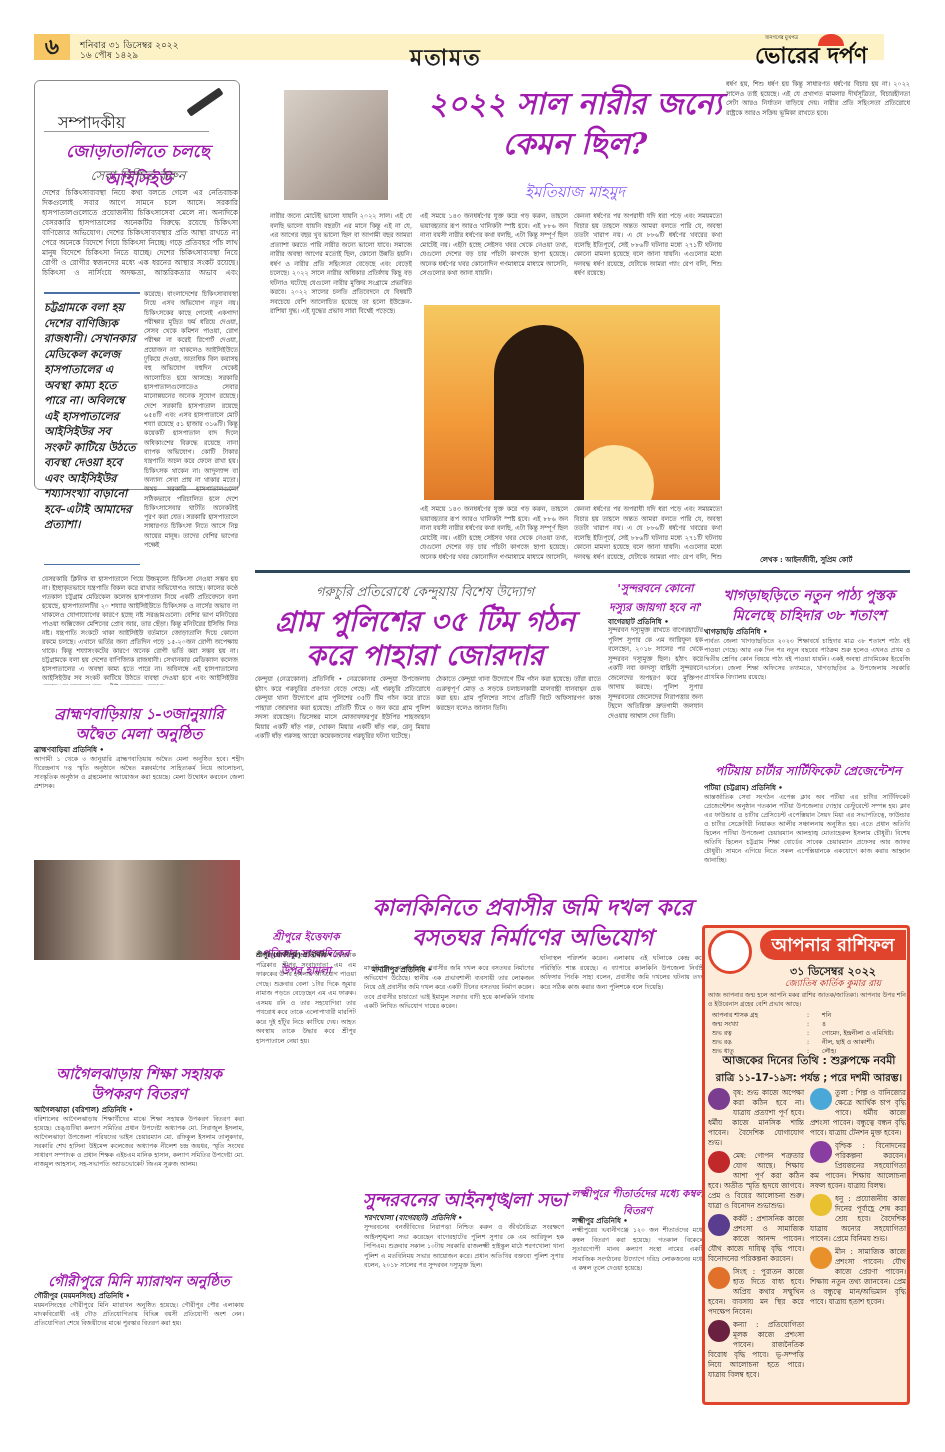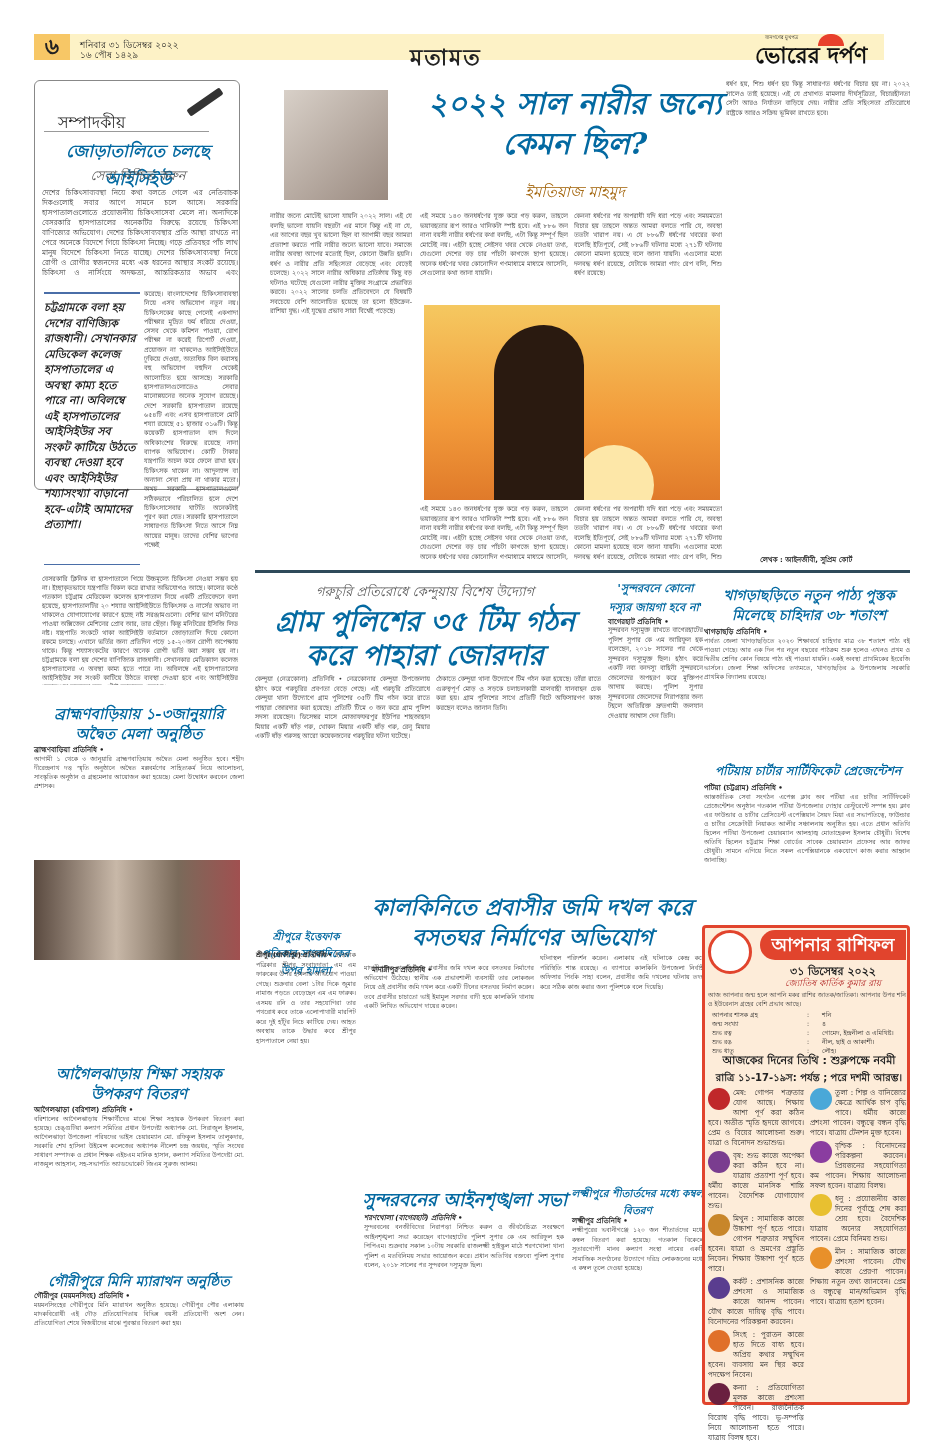--- a/index.html
+++ b/index.html
@@ -8,21 +8,21 @@
 .hdr{left:34px;top:34px;width:408px;height:26px;background:#fdf2c6}
 .hdr2{left:442px;top:34px;width:442px;height:26px;background:#fdf2c6}
 .pgnum{left:34px;top:34px;width:36px;height:26px;background:#f7c766;font-size:22px;font-weight:bold;text-align:center;line-height:26px}
 .date{left:80px;top:40px;font-size:9px;line-height:10px}
 .sect{left:410px;top:40px;font-size:22px;font-weight:bold;letter-spacing:2px}
 .logo{left:755px;top:38px;font-size:22px;font-weight:bold;color:#111}
 .logo small{position:absolute;left:10px;top:-4px;font-size:5px;font-weight:normal}
 .sun{left:818px;top:34px;width:26px;height:12px;background:#e8402c;border-radius:13px 13px 0 0}
 .box{border:1.5px solid #888;border-radius:6px}
 .body{font-size:7.2px;line-height:10px;text-align:justify;color:#333}
-.hl{font-family:"DejaVu Serif",serif;font-weight:bold;color:#0369a1;text-align:center}
+.hl{font-family:"DejaVu Serif",serif;font-weight:bold;color:#a21caf;text-align:center}
 .it{font-style:italic}
 .rule{height:3px;background:#2e4a5a}
 .photo{background:linear-gradient(135deg,#d8d0c8,#9a8a80)}
 .rashi{left:702px;top:925px;width:208px;height:480px;background:#fdecd9;border:3px solid #e1442d;border-radius:4px}
 .rashi-title{left:760px;top:930px;width:146px;height:30px;background:#e1442d;border-radius:16px 0 0 16px;color:#fff;font-size:18px;font-weight:bold;text-align:center;line-height:30px}
 .zod{width:22px;height:22px;border-radius:50%;display:inline-block;vertical-align:middle}
 .col{position:absolute}
 .sign{font-size:7.2px;line-height:10px;margin-bottom:3px;text-align:justify}
 </style>
 </head>
@@ -48,21 +48,21 @@
 <div class="abs body" style="left:42px;top:188px;width:196px;height:88px;overflow:hidden;">দেশের চিকিৎসাব্যবস্থা নিয়ে কথা বলতে গেলে এর নেতিবাচক দিকগুলোই সবার আগে সামনে চলে আসে। সরকারি হাসপাতালগুলোতে প্রয়োজনীয় চিকিৎসাসেবা মেলে না। অন্যদিকে বেসরকারি হাসপাতালের অনেকটির বিরুদ্ধে রয়েছে চিকিৎসা বাণিজ্যের অভিযোগ। দেশের চিকিৎসাব্যবস্থার প্রতি আস্থা রাখতে না পেরে অনেকে বিদেশে গিয়ে চিকিৎসা নিচ্ছে। গড়ে প্রতিবছর পাঁচ লাখ মানুষ বিদেশে চিকিৎসা নিতে যাচ্ছে। দেশের চিকিৎসাব্যবস্থা নিয়ে রোগী ও রোগীর স্বজনদের মধ্যে এক ধরনের আস্থার সংকট রয়েছে। চিকিৎসা ও নার্সিংয়ে অদক্ষতা, আন্তরিকতার অভাব এবং অপেশাদারির অভিযোগও আছে। বিদেশে চিকিৎসা নিতে যাওয়া রোগী ও রোগীর স্বজনদের অনেকেই দেশের বেসরকারি হাসপাতাল বা ক্লিনিকগুলোতে অতিরিক্ত খরচের অভিযোগ</div>
 <div class="abs" style="left:44px;top:292px;width:96px;height:2px;background:#4a6ea8;"></div>
 <div class="abs it" style="left:44px;top:300px;width:96px;font-size:11px;line-height:15.5px;font-family:'DejaVu Serif',serif;font-weight:bold;">চট্টগ্রামকে বলা হয় দেশের বাণিজ্যিক রাজধানী। সেখানকার মেডিকেল কলেজ হাসপাতালের এ অবস্থা কাম্য হতে পারে না। অবিলম্বে এই হাসপাতালের আইসিইউর সব সংকট কাটিয়ে উঠতে ব্যবস্থা দেওয়া হবে এবং আইসিইউর শয্যাসংখ্যা বাড়ানো হবে–এটাই আমাদের প্রত্যাশা।</div>
 <div class="abs" style="left:44px;top:564px;width:96px;height:1px;background:#4a6ea8;"></div>
 <div class="abs body" style="left:144px;top:290px;width:94px;height:276px;overflow:hidden;font-size:6.4px;line-height:9.3px;">করেছে। বাংলাদেশের চিকিৎসাব্যবস্থা নিয়ে এসব অভিযোগ নতুন নয়। চিকিৎসকের কাছে গেলেই একগাদা পরীক্ষার মুদ্রিত ফর্ম ধরিয়ে দেওয়া, সেসব থেকে কমিশন পাওয়া, রোগ পরীক্ষা না করেই রিপোর্ট দেওয়া, প্রয়োজন না থাকলেও আইসিইউতে ঢুকিয়ে দেওয়া, অত্যধিক বিল করাসহ বহু অভিযোগ বহুদিন থেকেই আলোচিত হয়ে আসছে। সরকারি হাসপাতালগুলোতেও সেবার মানোন্নয়নের অনেক সুযোগ রয়েছে। দেশে সরকারি হাসপাতাল রয়েছে ৬৫৪টি এবং এসব হাসপাতালে মোট শয্যা রয়েছে ৫১ হাজার ৩১৬টি। কিন্তু কয়েকটি হাসপাতাল বাদ দিলে অধিকাংশের বিরুদ্ধে রয়েছে নানা ব্যাপক অভিযোগ। কোটি টাকার যন্ত্রপাতি অচল করে ফেলে রাখা হয়। চিকিৎসক থাকেন না। আদুল্যান্স বা অন্যান্য সেবা প্রায় না থাকার মতো। অথচ সরকারি হাসপাতালগুলো সঠিকভাবে পরিচালিত হলে দেশে চিকিৎসাসেবার ঘাটতি অনেকটাই পূরণ করা যেত। সরকারি হাসপাতালে সাধারণত চিকিৎসা নিতে আসে নিম্ন আয়ের মানুষ। তাদের বেশির ভাগের পক্ষেই</div>
 <div class="abs body" style="left:42px;top:575px;width:196px;height:110px;overflow:hidden;font-size:6.4px;line-height:9px;">বেসরকারি ক্লিনিক বা হাসপাতালে গিয়ে উচ্চমূল্যে চিকিৎসা নেওয়া সম্ভব হয় না। ইচ্ছাকৃতভাবে যন্ত্রপাতি বিকল করে রাখার অভিযোগও আছে। কালের কণ্ঠে গতকাল চট্টগ্রাম মেডিকেল কলেজ হাসপাতাল নিয়ে একটি প্রতিবেদনে বলা হয়েছে, হাসপাতালটির ২০ শয্যার আইসিইউতে চিকিৎসক ও নার্সের অভাব না থাকলেও যোগাযোগের কারণে হচ্ছে নষ্ট সরঞ্জামগুলো। বেশির ভাগ মনিটরের পাওয়া অক্সিজেন মেশিনের প্রোব আর, তার ছেঁড়া। কিন্তু মনিটরের ইসিজি লিড নষ্ট। যন্ত্রপাতি সংকটে থাকা আইসিইউ বর্তমানে জোড়াতালি দিয়ে কোনো রকমে চলছে। এখানে ভর্তির জন্য প্রতিদিন গড়ে ১৫-২০জন রোগী অপেক্ষায় থাকে। কিন্তু শয্যাসংকটের কারণে অনেক রোগী ভর্তি করা সম্ভব হয় না। চট্টগ্রামকে বলা হয় দেশের বাণিজ্যিক রাজধানী। সেখানকার মেডিক্যাল কলেজ হাসপাতালের এ অবস্থা কাম্য হতে পারে না। অবিলম্বে এই হাসপাতালের আইসিইউর সব সংকট কাটিয়ে উঠতে ব্যবস্থা দেওয়া হবে এবং আইসিইউর শয্যাসংখ্যা বাড়ানো হবে–এটাই আমাদের প্রত্যাশা।</div>
 
 <div class="abs photo" style="left:284px;top:90px;width:104px;height:110px;"></div>
 <div class="abs hl it" style="left:410px;top:80px;width:330px;font-size:30px;">২০২২ সাল নারীর জন্যে</div>
 <div class="abs hl it" style="left:410px;top:120px;width:330px;font-size:30px;">কেমন ছিল?</div>
-<div class="abs it" style="left:470px;top:180px;width:210px;text-align:center;font-size:15px;color:#a16207;">ইমতিয়াজ মাহমুদ</div>
+<div class="abs it" style="left:470px;top:180px;width:210px;text-align:center;font-size:15px;color:#8b5cf6;">ইমতিয়াজ মাহমুদ</div>
 <div class="abs body" style="left:270px;top:212px;width:142px;height:345px;overflow:hidden;font-size:6.4px;line-height:9.5px;">নারীর জন্যে মোটেই ভালো যায়নি ২০২২ সাল। এই যে বলছি ভালো যায়নি বছরটা এর মানে কিন্তু এই না যে, এর আগের বছর খুব ভালো ছিল বা আগামী বছর আমরা প্রত্যাশা করতে পারি নারীর জন্যে ভালো যাবে। সমাজে নারীর অবস্থা আগের মতোই ছিল, কোনো উন্নতি হয়নি। ধর্ষণ ও নারীর প্রতি সহিংসতা বেড়েছে এবং বেড়েই চলেছে। ২০২২ সালে নারীর অধিকার প্রতিষ্ঠায় কিছু বড় ঘটনাও ঘটেছে যেগুলো নারীর মুক্তির সংগ্রামে প্রভাবিত করবে। ২০২২ সালের চলতি প্রতিবেদনে যে বিষয়টি সবচেয়ে বেশি আলোচিত হয়েছে তা হলো ইউক্রেন-রাশিয়া যুদ্ধ। এই যুদ্ধের প্রভাব সারা বিশ্বেই পড়েছে।</div>
 <div class="abs body" style="left:420px;top:212px;width:148px;height:90px;overflow:hidden;font-size:6.4px;line-height:9.5px;">এই সময়ে ১৪৩ জনধর্ষণের যুক্ত করে গড় করুন, তাহলে ভয়াবহতার রূপ আরও খানিকটা স্পষ্ট হবে। এই ৮৮৬ জন নানা বয়সী নারীর ধর্ষণের কথা বলছি, এটা কিন্তু সম্পূর্ণ ছিল মোটেই নয়। এইটা হচ্ছে সেইসব খবর থেকে নেওয়া তথ্য, যেগুলো দেশের বড় চার পাঁচটা কাগজে ছাপা হয়েছে। অনেক ধর্ষণের খবর কোনোদিন গণমাধ্যমে মাধ্যমে আসেনি, সেগুলোর কথা জানা যায়নি।</div>
 <div class="abs body" style="left:574px;top:212px;width:148px;height:90px;overflow:hidden;font-size:6.4px;line-height:9.5px;">কেননা ধর্ষণের পর অপরাধী যদি ধরা পড়ে এবং সময়মতো বিচার হয় তাহলে অন্তত আমরা বলতে পারি যে, অবস্থা ততটা খারাপ নয়। এ যে ৮৮৬টি ধর্ষণের খবরের কথা বলেছি ইতিপূর্বে, সেই ৮৮৬টি ঘটনার মধ্যে ২৭১টি ঘটনায় কোনো মামলা হয়েছে বলে জানা যায়নি। এগুলোর মধ্যে দলবদ্ধ ধর্ষণ রয়েছে, যেটাকে আমরা গ্যাং রেপ বলি, শিশু ধর্ষণ রয়েছে।</div>
 <div class="abs" style="left:424px;top:305px;width:296px;height:195px;background:linear-gradient(180deg,#f5c860 0%,#f29a3a 60%,#e07a2a 100%);overflow:hidden;">
   <div style="position:absolute;left:150px;top:140px;width:80px;height:80px;border-radius:50%;background:#fde7a8;"></div>
   <div style="position:absolute;left:70px;top:20px;width:90px;height:180px;background:#2a1a10;border-radius:50px 40px 0 0;"></div>
 </div>
 <div class="abs body" style="left:420px;top:505px;width:148px;height:55px;overflow:hidden;font-size:6.4px;line-height:9.5px;">এই সময়ে ১৪৩ জনধর্ষণের যুক্ত করে গড় করুন, তাহলে ভয়াবহতার রূপ আরও খানিকটা স্পষ্ট হবে। এই ৮৮৬ জন নানা বয়সী নারীর ধর্ষণের কথা বলছি, এটা কিন্তু সম্পূর্ণ ছিল মোটেই নয়। এইটা হচ্ছে সেইসব খবর থেকে নেওয়া তথ্য, যেগুলো দেশের বড় চার পাঁচটা কাগজে ছাপা হয়েছে। অনেক ধর্ষণের খবর কোনোদিন গণমাধ্যমে মাধ্যমে আসেনি, সেগুলোর কথা জানা যায়নি।</div>
 <div class="abs body" style="left:574px;top:505px;width:148px;height:55px;overflow:hidden;font-size:6.4px;line-height:9.5px;">কেননা ধর্ষণের পর অপরাধী যদি ধরা পড়ে এবং সময়মতো বিচার হয় তাহলে অন্তত আমরা বলতে পারি যে, অবস্থা ততটা খারাপ নয়। এ যে ৮৮৬টি ধর্ষণের খবরের কথা বলেছি ইতিপূর্বে, সেই ৮৮৬টি ঘটনার মধ্যে ২৭১টি ঘটনায় কোনো মামলা হয়েছে বলে জানা যায়নি। এগুলোর মধ্যে দলবদ্ধ ধর্ষণ রয়েছে, যেটাকে আমরা গ্যাং রেপ বলি, শিশু ধর্ষণ রয়েছে।</div>
 <div class="abs body" style="left:726px;top:80px;width:184px;height:470px;overflow:hidden;font-size:6.4px;line-height:9.5px;">ধর্ষণ হয়, শিশু ধর্ষণ হয় কিন্তু সাধারণত ধর্ষণের বিচার হয় না। ২০২২ সালেও তাই হয়েছে। এই যে প্রথাগত মামলার দীর্ঘসূত্রিতা, বিচারহীনতা সেটা আরও নির্যাতন বাড়িয়ে দেয়। নারীর প্রতি সহিংসতা প্রতিরোধে রাষ্ট্রকে আরও সক্রিয় ভূমিকা রাখতে হবে।</div>
@@ -150,23 +150,22 @@
     </div>
     <div style="display: flex;">
       <span style="width: 95px;">শুভ ধাতু</span>
       <span style="width: 15px;">:</span>
       <span>লৌহ।</span>
     </div>
   </div>
 <div class="abs" style="left:702px;top:1052px;width:214px;text-align:center;font-size:11px;font-weight:bold;">আজকের দিনের তিথি : শুক্লপক্ষে নবমী</div>
 <div class="abs" style="left:702px;top:1070px;width:214px;text-align:center;font-size:10px;font-weight:bold;">রাত্রি ১১-17-১৯স: পর্যন্ত ; পরে দশমী আরম্ভ।</div>
 <div class="col" id="rleft" style="left:708px;top:1088px;width:96px;">
+    <div class="sign"><span class="zod" style="background: rgb(122, 61, 143); float: left; margin-right: 3px;"></span><span>বৃষ: শুভ কাজে অপেক্ষা করা কঠিন হবে না। যাত্রায় প্রত্যাশা পূর্ণ হবে। ধর্মীয় কাজে মানসিক শান্তি পাবেন। বৈদেশিক যোগাযোগ শুভ।</span></div>
     <div class="sign"><span class="zod" style="background: rgb(192, 40, 42); float: left; margin-right: 3px;"></span><span>মেষ: গোপন শত্রুতার যোগ আছে। শিক্ষায় আশা পূর্ণ করা কঠিন হবে। অতীত স্মৃতি হৃদয়ে জাগবে। প্রেম ও বিয়ের আলোচনা শুরু। যাত্রা ও বিনোদন শুভাশুভ।</span></div>
-    <div class="sign"><span class="zod" style="background: rgb(122, 61, 143); float: left; margin-right: 3px;"></span><span>বৃষ: শুভ কাজে অপেক্ষা করা কঠিন হবে না। যাত্রায় প্রত্যাশা পূর্ণ হবে। ধর্মীয় কাজে মানসিক শান্তি পাবেন। বৈদেশিক যোগাযোগ শুভ।</span></div>
-    <div class="sign"><span class="zod" style="background: rgb(200, 134, 42); float: left; margin-right: 3px;"></span><span>মিথুন : সামাজিক কাজে উচ্চাশা পূর্ণ হতে পারে। গোপন শত্রুতার সম্মুখিন হবেন। যাত্রা ও ভ্রমণের প্রস্তুতি নিবেন। শিক্ষায় উচ্চাশা পূর্ণ হতে পারে।</span></div>
     <div class="sign"><span class="zod" style="background: rgb(90, 61, 143); float: left; margin-right: 3px;"></span><span>কর্কট : প্রশাসনিক কাজে প্রশংসা ও সামাজিক কাজে আনন্দ পাবেন। যৌথ কাজে দায়িত্ব বৃদ্ধি পাবে। বিনোদনের পরিকল্পনা করবেন।</span></div>
     <div class="sign"><span class="zod" style="background: rgb(224, 112, 42); float: left; margin-right: 3px;"></span><span>সিংহ : পুরাতন কাজে হাত দিতে বাধ্য হবে। অপ্রিয় কথার সম্মুখিন হবেন। ব্যবসায় মন স্থির করে পদক্ষেপ নিবেন।</span></div>
     <div class="sign"><span class="zod" style="background: rgb(106, 32, 64); float: left; margin-right: 3px;"></span><span>কন্যা : প্রতিযোগিতা মূলক কাজে প্রশংসা পাবেন। রাজনৈতিক বিরোধ বৃদ্ধি পাবে। ভূ-সম্পত্তি নিয়ে আলোচনা হতে পারে। যাত্রায় বিলম্ব হবে।</span></div>
   </div>
 <div class="col" id="rright" style="left:810px;top:1088px;width:96px;">
     <div class="sign"><span class="zod" style="background: rgb(74, 168, 216); float: left; margin-right: 3px;"></span><span>তুলা : শিল্প ও বানিজ্যের ক্ষেত্রে আর্থিক চাপ বৃদ্ধি পাবে। ধর্মীয় কাজে প্রশংসা পাবেন। বন্ধুত্বে বন্ধন বৃদ্ধি পাবে। যাত্রায় টেনশন মুক্ত হবেন।</span></div>
     <div class="sign"><span class="zod" style="background: rgb(138, 61, 160); float: left; margin-right: 3px;"></span><span>বৃশ্চিক : বিনোদনের পরিকল্পনা করবেন। প্রিয়জনের সহযোগিতা কম পাবেন। শিক্ষায় আলোচনা সফল হবেন। যাত্রায় বিলম্ব।</span></div>
     <div class="sign"><span class="zod" style="background: rgb(232, 192, 48); float: left; margin-right: 3px;"></span><span>ধনু : প্রয়োজনীয় কাজ দিনের পূর্বাহ্ণে শেষ করা শ্রেয় হবে। বৈদেশিক যাত্রায় অন্যের সহযোগিতা পাবেন। প্রেমে বিনিময় শুভ।</span></div>
     <div class="sign"><span class="zod" style="background: rgb(232, 144, 42); float: left; margin-right: 3px;"></span><span>মীন : সামাজিক কাজে প্রশংসা পাবেন। যৌথ কাজে প্রেরণা পাবেন। শিক্ষায় নতুন তথ্য জানবেন। প্রেম ও বন্ধুত্বে মান/অভিমান বৃদ্ধি পাবে। যাত্রায় হতাশ হবেন।</span></div>
   </div>

